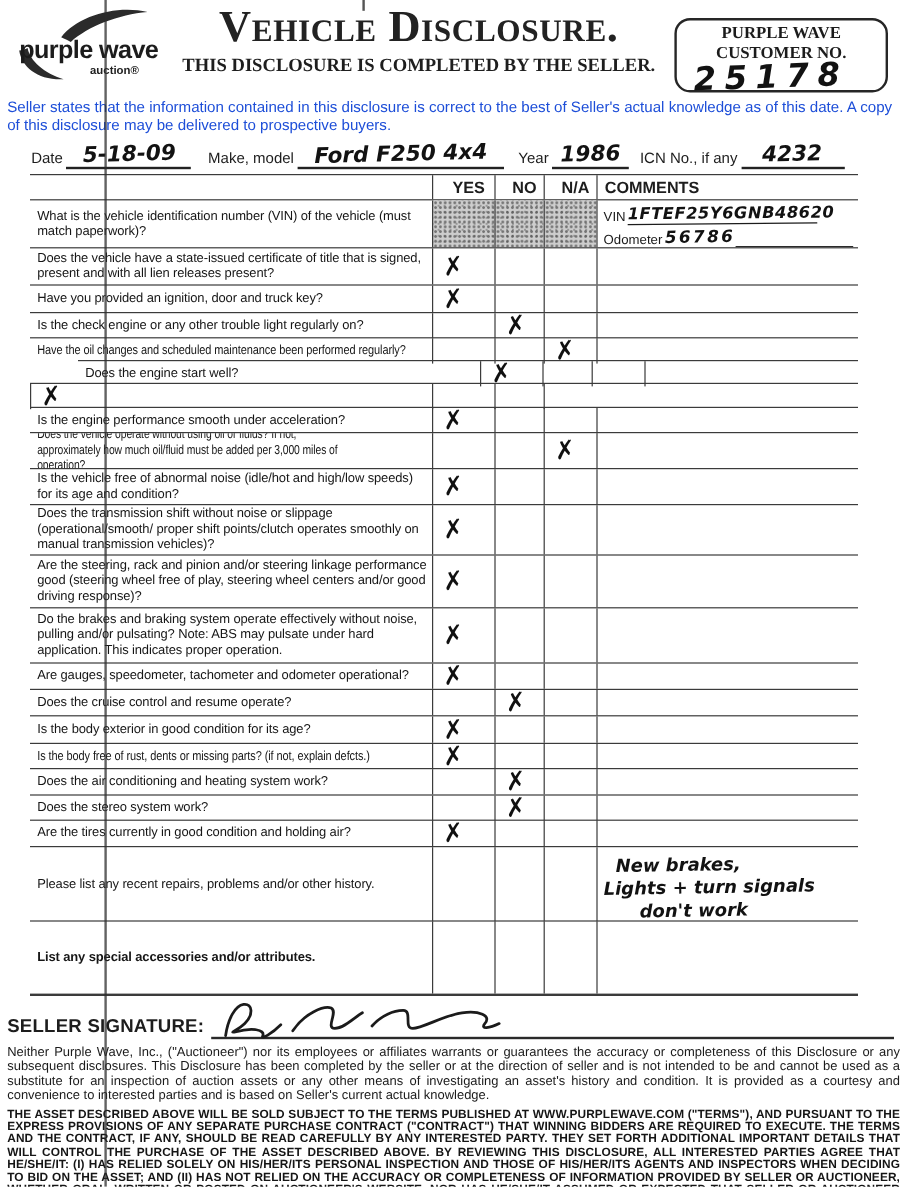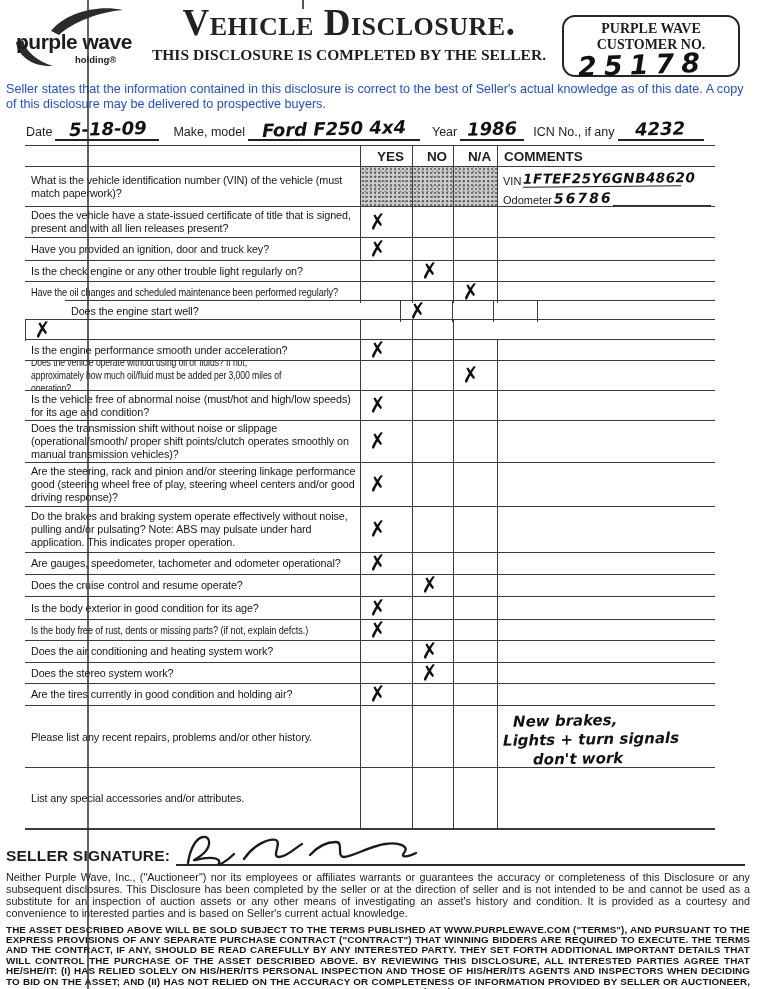--- a/index.html
+++ b/index.html
@@ -98,21 +98,21 @@
   <div class="scan-line"></div>
   <div class="scan-tick"></div>
 
   <div class="top">
     <div class="logo">
       <svg width="122" height="70" viewBox="0 0 122 70">
         <path d="M38,27 C52,9 84,0 110,6 C86,8 60,18 46,31 C43,29 40,28 38,27 Z" fill="#2b2b2b"></path>
         <path d="M3,38 C5,52 19,63 40,62 C24,57 12,47 10,36 C8,37 5,38 3,38 Z" fill="#2b2b2b"></path>
       </svg>
       <span class="logo-text">purple wave</span>
-      <span class="logo-sub">holding®</span>
+      <span class="logo-sub">auction®</span>
     </div>
     <div class="title-wrap">
       <div class="title">Vehicle Disclosure.</div>
       <div class="subtitle">THIS DISCLOSURE IS COMPLETED BY THE SELLER.</div>
     </div>
     <div class="cust-box">
       <div class="cust-line">PURPLE WAVE</div>
       <div class="cust-line">CUSTOMER NO.</div>
       <div class="cust-val"><span class="hw">25178</span></div>
     </div>
@@ -250,21 +250,21 @@
           </div>
           <div class="cell ans"></div>
           <div class="cell ans"></div>
           <div class="cell ans">
             <span class="x hw">✗</span>
           </div>
           <div class="cell comments"></div>
         </div>
         <div class="t-row" style="height: 30px;">
           <div class="cell qcell">
-            <span class="q">Is the vehicle free of abnormal noise (must/hot and high/low speeds) for its age and condition?</span>
+            <span class="q">Is the vehicle free of abnormal noise (idle/hot and high/low speeds) for its age and condition?</span>
           </div>
           <div class="cell ans">
             <span class="x hw">✗</span>
           </div>
           <div class="cell ans"></div>
           <div class="cell ans"></div>
           <div class="cell comments"></div>
         </div>
         <div class="t-row" style="height: 42px;">
           <div class="cell qcell">
@@ -382,21 +382,21 @@
           </div>
           <div class="cell ans"></div>
           <div class="cell ans"></div>
           <div class="cell ans"></div>
           <div class="cell comments">
             <div class="hw cmt-line l0">New brakes,</div>
             <div class="hw cmt-line l1">Lights + turn signals</div>
             <div class="hw cmt-line l2">don't work</div>
           </div>
         </div>
-        <div class="t-row" style="height: 61px;">
+        <div class="t-row" style="height: 61px; font-weight: bold;">
           <div class="cell qcell">
             <span class="q">List any special accessories and/or attributes.</span>
           </div>
           <div class="cell ans"></div>
           <div class="cell ans"></div>
           <div class="cell ans"></div>
           <div class="cell comments"></div>
         </div>
       </div>
   </div>

